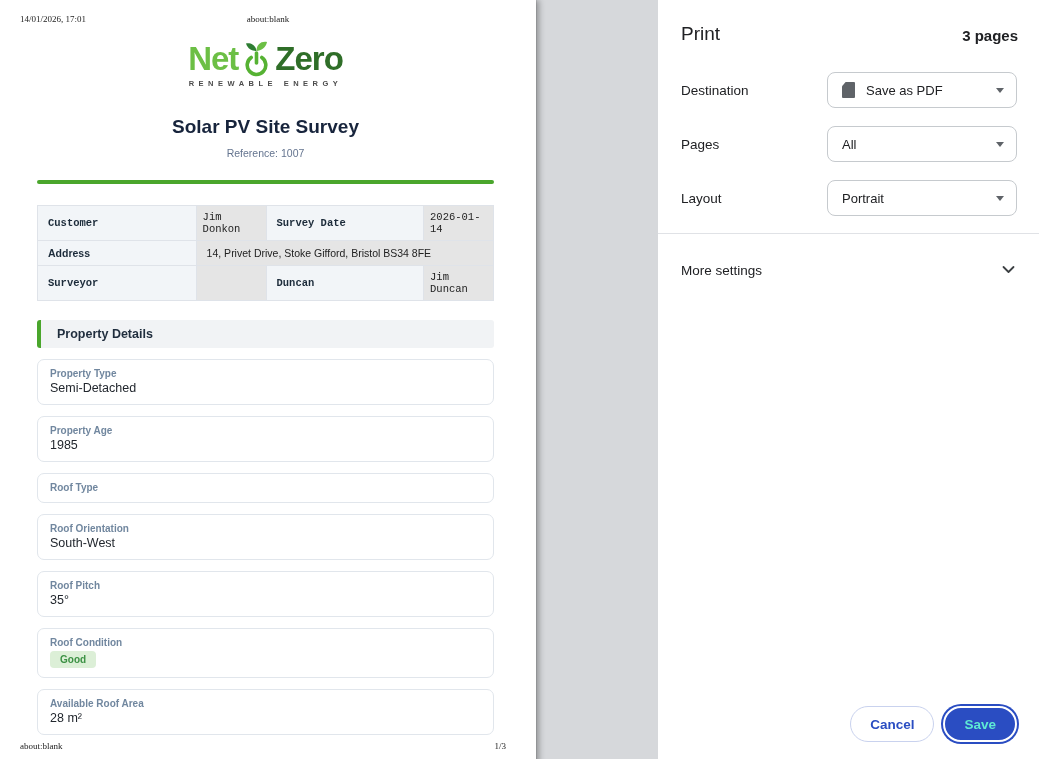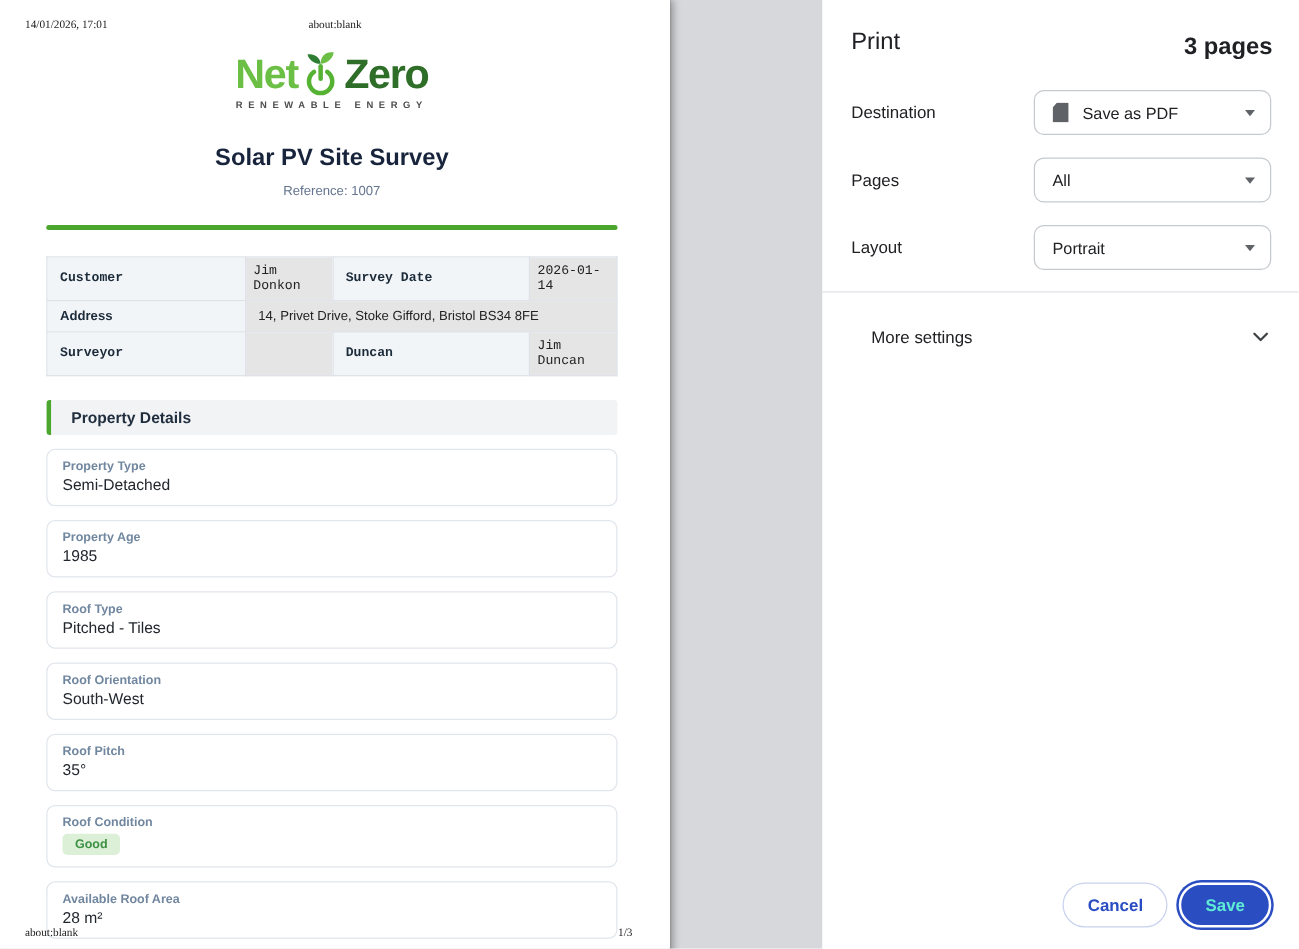--- a/index.html
+++ b/index.html
@@ -54,38 +54,38 @@
               padding:8px 12px 9px 12px;}
   .field-card.first{}
   .f-label{font-size:10px;font-weight:bold;color:var(--label-slate);}
   .f-value{margin-top:2px;font-size:12.5px;color:#22272e;}
   .badge{display:inline-block;margin-top:3px;background:var(--badge-bg);color:var(--badge-text);
          font-size:10px;font-weight:bold;padding:3px 10px;border-radius:4px;}
 
   
   .print-panel{position:relative;width:381px;height:759px;background:#fff;color:#202124;flex:0 0 auto;}
   .panel-title{position:absolute;left:23px;top:23px;font-size:19px;font-weight:400;color:#202124;}
-  .page-count{position:absolute;right:21px;top:27px;font-size:19px;font-weight:bold;color:#202124;text-align:right;}
+  .page-count{position:absolute;right:21px;top:27px;font-size:15px;font-weight:bold;color:#202124;text-align:right;}
 
   .setting-row{position:absolute;left:0;width:100%;height:36px;}
   .row-destination{top:72px;}
   .row-pages{top:126px;}
   .row-layout{top:180px;}
   .setting-label{position:absolute;left:23px;top:50%;transform:translateY(-50%);font-size:13.5px;}
   .select{position:absolute;right:22px;top:0;width:190px;height:36px;border:1px solid #c6cace;
           border-radius:8px;background:#fff;display:flex;align-items:center;padding:0 12px 0 14px;
           cursor:pointer;}
   .select-text{font-size:13px;color:#202124;}
   .pdf-icon{width:13px;height:16px;background:#5f6368;margin-right:11px;flex:0 0 auto;
             clip-path:polygon(0 26%,28% 0,100% 0,100% 100%,0 100%);border-radius:1px;}
   .caret{margin-left:auto;width:0;height:0;border-left:4.5px solid transparent;
          border-right:4.5px solid transparent;border-top:5px solid #5f6368;}
 
   .panel-divider{position:absolute;left:0;right:0;top:233px;height:1px;background:#e0e2e6;}
-  .more-settings{position:absolute;left:16px;right:0;top:254px;height:32px;cursor:pointer;}
+  .more-settings{position:absolute;left:0;right:0;top:254px;height:32px;cursor:pointer;}
   .ms-label{position:absolute;left:23px;top:50%;transform:translateY(-50%);font-size:13.5px;color:#202124;}
   .ms-chevron{position:absolute;right:24px;top:50%;transform:translateY(-50%);display:flex;}
 
   .button-row{position:absolute;right:20px;bottom:17px;display:flex;align-items:center;gap:9px;}
   .btn{height:36px;border-radius:18px;font-family:"Liberation Sans",sans-serif;
        font-size:13.5px;font-weight:bold;cursor:pointer;}
   .btn-cancel{background:#fff;border:1px solid #c9d2ee;color:var(--chrome-blue);padding:0 19px;}
   .btn-save{background:var(--chrome-blue);border:2px solid #fff;box-shadow:0 0 0 2px var(--chrome-blue);
             color:#5eead4;padding:0 19px;margin-right:2px;}
 </style>
@@ -154,21 +154,20 @@
       <div class="field-card first">
         <div class="f-label">Property Type</div>
         <div class="f-value">Semi-Detached</div>
       </div>
       <div class="field-card">
         <div class="f-label">Property Age</div>
         <div class="f-value">1985</div>
       </div>
       <div class="field-card">
         <div class="f-label">Roof Type</div>
-        <div class="f-value">Pitched - Tiles</div>
       </div>
       <div class="field-card">
         <div class="f-label">Roof Orientation</div>
         <div class="f-value">South-West</div>
       </div>
       <div class="field-card">
         <div class="f-label">Roof Pitch</div>
         <div class="f-value">35°</div>
       </div>
       <div class="field-card">

